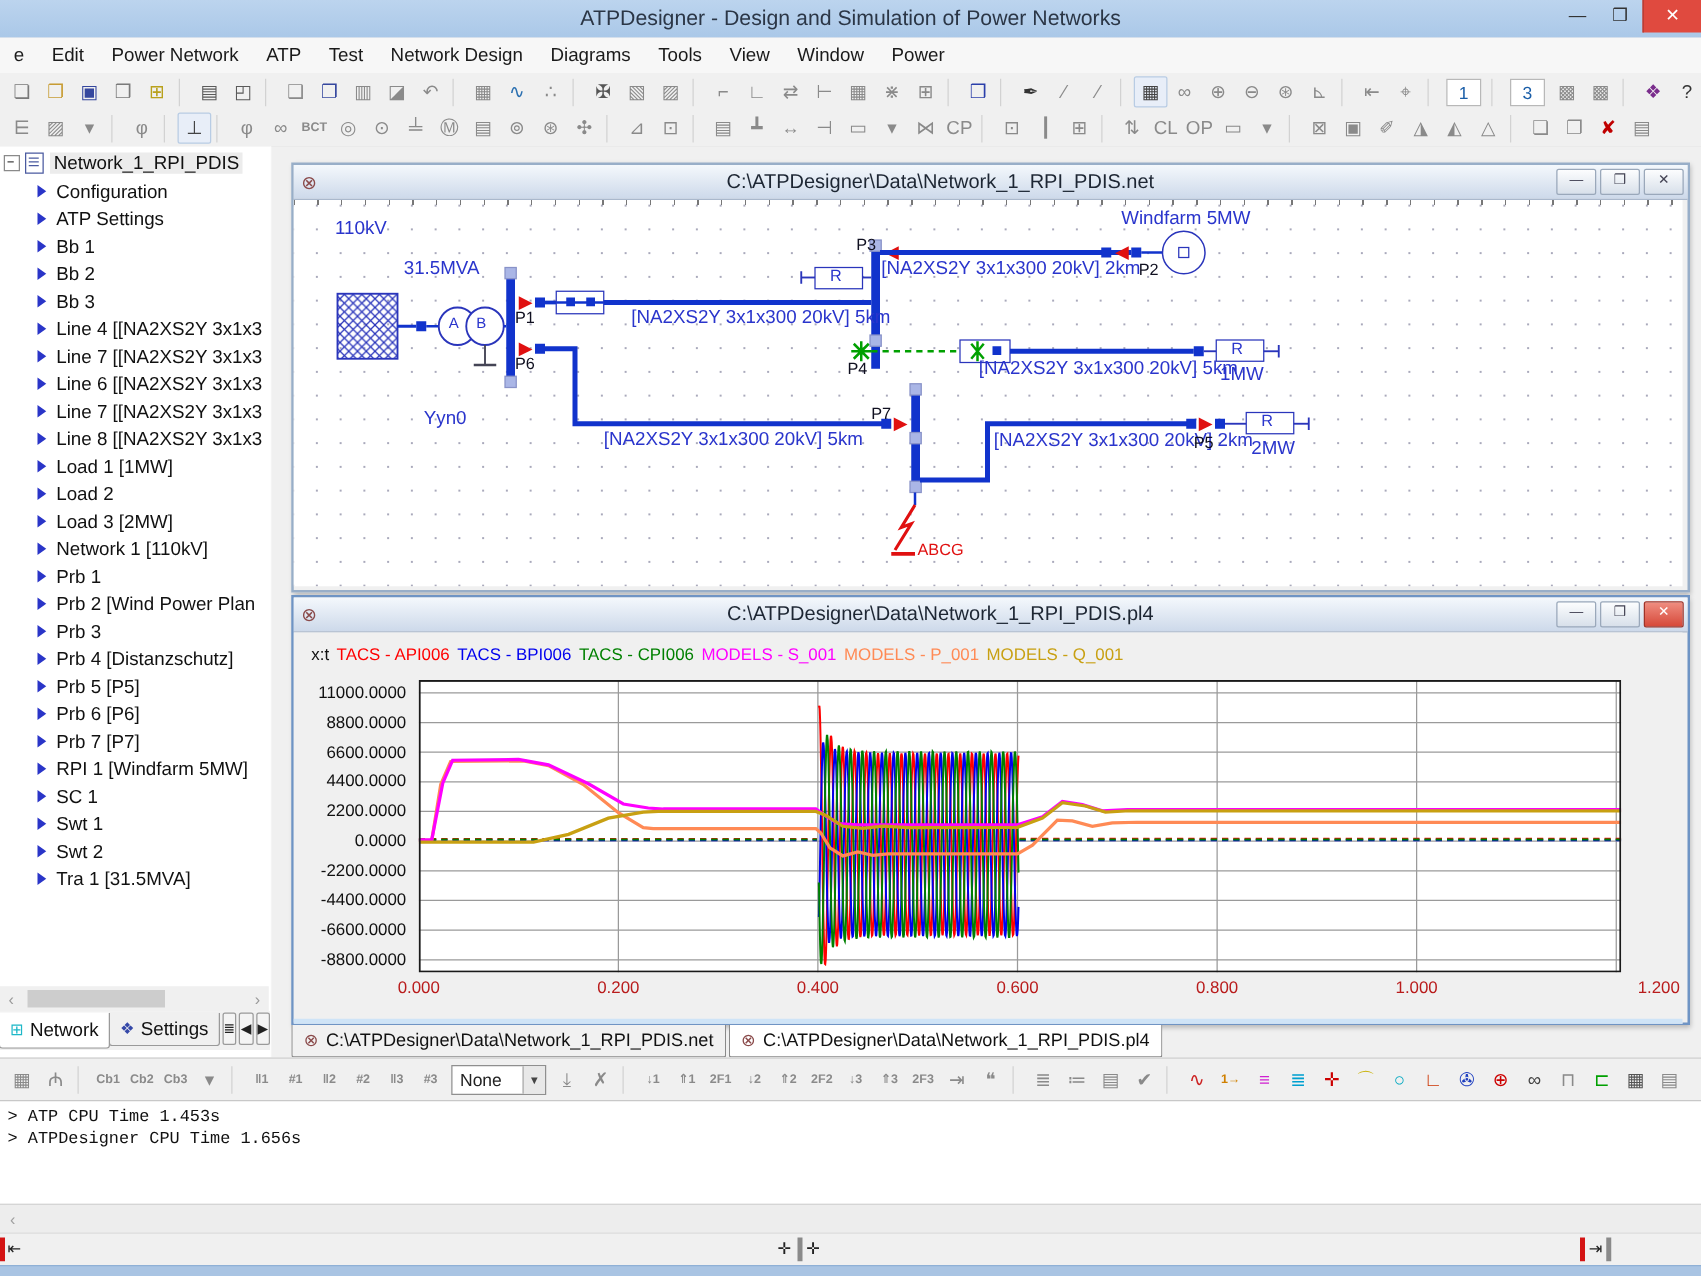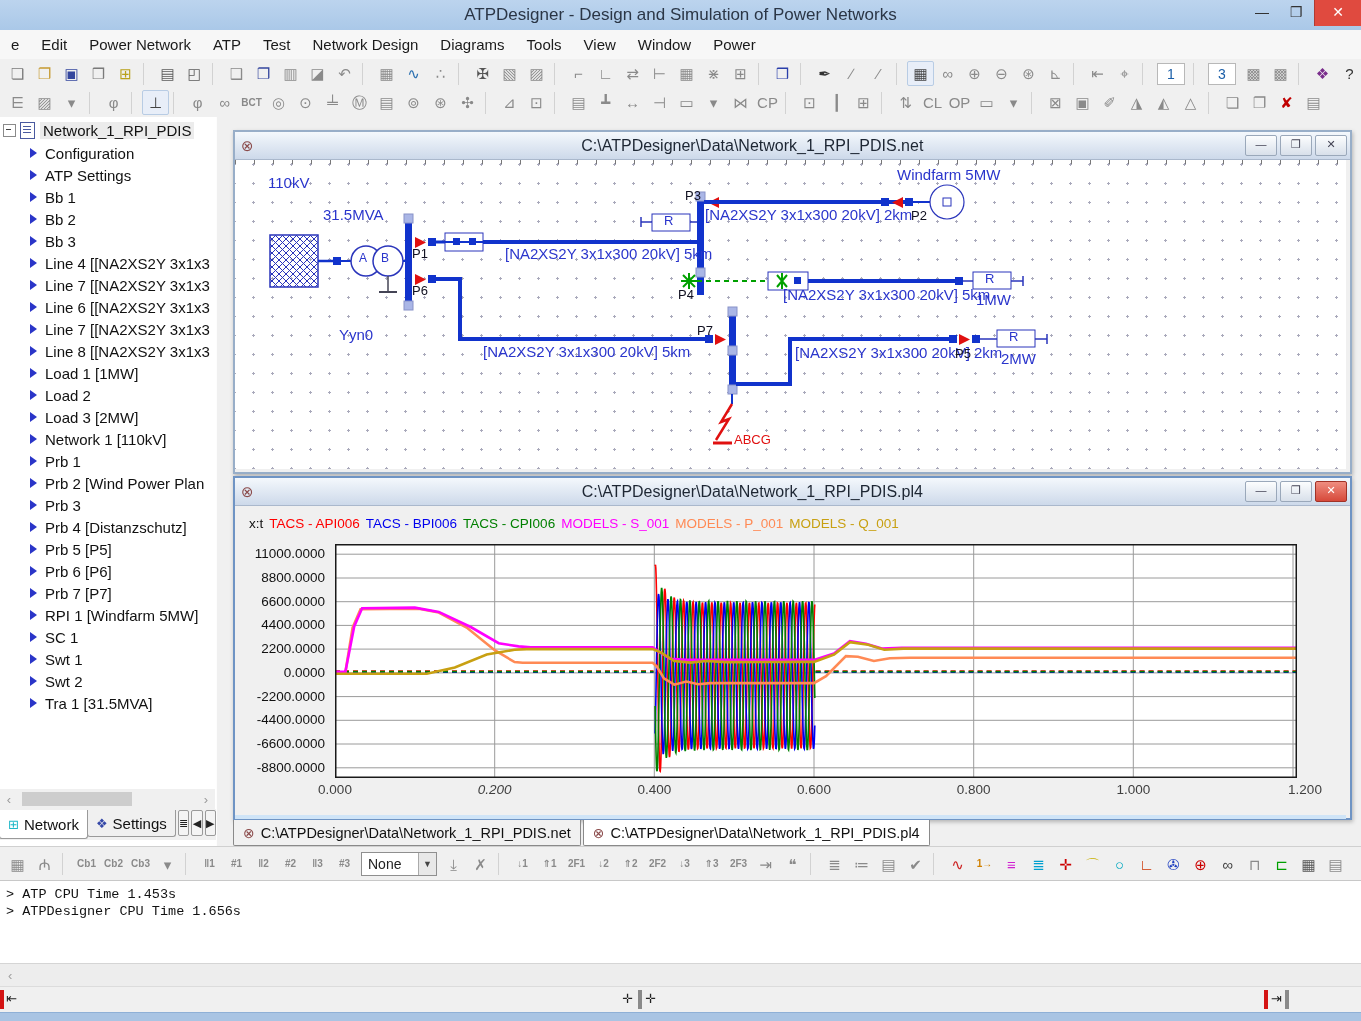--- a/index.html
+++ b/index.html
@@ -76,21 +76,21 @@
   
   #pl4content{position:relative;width:1111px;height:309px;background:#f0f0f0;border-bottom:4px solid #cfe4f7;}
   #legend{position:absolute;left:14px;top:10px;font-size:13.5px;color:#111;white-space:nowrap;}
   .lg{margin-right:6px;}
   #plotbox{position:absolute;left:100px;top:38px;width:962px;height:234px;background:#fff;}
   #plot-svg{position:absolute;left:0;top:0;width:100%;height:100%;}
   .grid{stroke:#9a9a9a;stroke-width:1;}
   #ylabels{position:absolute;left:0;top:38px;width:94px;height:234px;}
   .ylab{position:absolute;right:4px;font-size:13.5px;color:#111;}
   #xlabels{position:absolute;left:100px;top:276px;width:962px;height:18px;}
-  .xlab{position:absolute;font-size:13.5px;color:#404040;transform:translateX(-50%);}
+  .xlab{position:absolute;font-size:13.5px;color:#b91c1c;transform:translateX(-50%);}
   
   #doctabs{left:232px;top:703px;height:26px;display:flex;}
   .dtab{display:flex;align-items:center;border:1px solid #8a8a8a;background:#f1f1f1;padding:0 9px;
     font-size:14.5px;color:#111;margin-right:2px;border-radius:0 0 2px 2px;border-top:none;}
   .dtab.active{background:#fff;}
   .dtab .ticon{margin-right:6px;color:#8a4a4a;font-size:14px;}
   
   #console{left:0;top:880px;width:1361px;height:83px;background:#fff;border-top:1px solid #c8c8c8;
     font-family:"Liberation Mono","DejaVu Sans Mono",monospace;font-size:13.5px;color:#111;padding:6px 0 0 6px;box-sizing:border-box;}
   #console div{line-height:16.5px;}
@@ -734,26 +734,26 @@
             <polyline fill="none" stroke="#008000" stroke-width="1.6" points="320.1,162.0 320.5,181.1 320.8,197.7 321.1,211.1 321.4,220.7 321.7,226.1 322.1,227.1 322.4,223.9 322.7,216.5 323.0,205.5 323.3,191.2 323.6,174.5 324.0,156.0 324.3,136.7 324.6,117.3 324.9,98.9 325.2,82.1 325.6,67.7 325.9,56.4 326.2,48.6 326.5,44.6 326.8,44.6 327.2,48.5 327.5,56.1 327.8,67.1 328.1,80.8 328.4,96.7 328.8,114.1 329.1,132.1 329.4,150.0 329.7,166.9 330.0,182.0 330.4,194.8 330.7,204.6 331.0,211.0 331.3,213.8 331.6,212.9 331.9,208.3 332.3,200.2 332.6,189.1 332.9,175.5 333.2,159.9 333.5,143.1 333.9,126.0 334.2,109.1 334.5,93.3 334.8,79.4 335.1,67.9 335.5,59.3 335.8,54.0 336.1,52.3 336.4,54.1 336.7,59.5 337.1,68.1 337.4,79.6 337.7,93.3 338.0,108.8 338.3,125.2 338.7,141.9 339.0,158.0 339.3,172.9 339.6,185.9 339.9,196.4 340.3,203.9 340.6,208.1 340.9,208.8 341.2,206.0 341.5,199.9 341.8,190.6 342.2,178.7 342.5,164.7 342.8,149.2 343.1,133.0 343.4,116.7 343.8,101.1 344.1,86.9 344.4,74.8 344.7,65.3 345.0,58.8 345.4,55.6 345.7,55.9 346.0,59.6 346.3,66.6 346.6,76.5 347.0,88.9 347.3,103.2 347.6,118.8 347.9,134.9 348.2,150.9 348.6,166.0 348.9,179.5 349.2,190.8 349.5,199.4 349.8,204.9 350.2,207.1 350.5,205.8 350.8,201.2 351.1,193.4 351.4,182.8 351.7,169.9 352.1,155.2 352.4,139.5 352.7,123.5 353.0,107.8 353.3,93.2 353.7,80.4 354.0,69.9 354.3,62.2 354.6,57.7 354.9,56.5 355.3,58.7 355.6,64.3 355.9,72.9 356.2,84.1 356.5,97.6 356.9,112.5 357.2,128.3 357.5,144.2 357.8,159.6 358.1,173.7 358.5,185.8 358.8,195.5 359.1,202.3 359.4,205.9 359.7,206.0 360.1,202.8 360.4,196.4 360.7,187.0 361.0,175.1 361.3,161.2 361.6,146.0 362.0,130.1 362.3,114.3 362.6,99.3 362.9,85.7 363.2,74.3 363.6,65.4 363.9,59.6 364.2,57.0 364.5,57.8 364.8,62.0 365.2,69.3 365.5,79.5 365.8,92.0 366.1,106.3 366.4,121.8 366.8,137.7 367.1,153.3 367.4,167.9 367.7,180.9 368.0,191.6 368.4,199.6 368.7,204.5 369.0,206.1 369.3,204.3 369.6,199.2 370.0,191.0 370.3,180.1 370.6,167.0 370.9,152.3 371.2,136.7 371.5,120.8 371.9,105.4 372.2,91.2 372.5,78.8 372.8,68.9 373.1,61.8 373.5,57.8 373.8,57.2 374.1,60.0 374.4,66.1 374.7,75.1 375.1,86.7 375.4,100.3 375.7,115.3 376.0,131.1 376.3,146.9 376.7,162.0 377.0,175.7 377.3,187.4 377.6,196.6 377.9,202.8 378.3,205.8 378.6,205.4 378.9,201.6 379.2,194.7 379.5,184.8 379.9,172.6 380.2,158.5 380.5,143.2 380.8,127.3 381.1,111.6 381.4,96.9 381.8,83.7 382.1,72.7 382.4,64.4 382.7,59.1 383.0,57.1 383.4,58.5 383.7,63.3 384.0,71.1 384.3,81.7 384.6,94.5 385.0,109.0 385.3,124.6 385.6,140.5 385.9,155.9 386.2,170.3 386.6,182.9 386.9,193.1 387.2,200.6 387.5,204.9 387.8,205.9 388.2,203.5 388.5,197.9 388.8,189.2 389.1,177.9 389.4,164.5 389.7,149.6 390.1,133.9 390.4,118.0 390.7,102.8 391.0,88.9 391.3,77.0 391.7,67.5 392.0,60.9 392.3,57.6 392.6,57.6 392.9,60.9 393.3,67.5 393.6,77.0 393.9,89.0 394.2,102.9 394.5,118.1 394.9,133.9 395.2,149.6 395.5,164.5 395.8,177.9 396.1,189.2 396.5,197.9 396.8,203.5 397.1,205.9 397.4,204.9 397.7,200.6 398.1,193.1 398.4,182.8 398.7,170.2 399.0,155.8 399.3,140.4 399.6,124.5 400.0,109.0 400.3,94.5 400.6,81.6 400.9,71.1 401.2,63.3 401.6,58.5 401.9,57.2 402.2,59.2 402.5,64.4 402.8,72.8 403.2,83.8 403.5,97.0 403.8,111.7 404.1,127.4 404.4,143.2 404.8,158.6 405.1,172.6 405.4,184.9 405.7,194.7 406.0,201.6 406.4,205.3 406.7,205.7 407.0,202.7 407.3,196.5 407.6,187.3 408.0,175.6 408.3,161.9 408.6,146.8 408.9,131.1 409.2,115.3 409.5,100.3 409.9,86.7 410.2,75.1 410.5,66.1 410.8,60.1 411.1,57.3 411.5,57.9 411.8,61.9 412.1,69.0 412.4,79.0 412.7,91.3 413.1,105.5 413.4,120.9 413.7,136.7 414.0,152.4 414.3,167.0 414.7,180.1 415.0,190.9 415.3,199.1 415.6,204.2 415.9,206.0 416.3,204.4 416.6,199.5 416.9,191.5 417.2,180.7 417.5,167.8 417.9,153.2 418.2,137.6 418.5,121.7 418.8,106.3 419.1,92.1 419.4,79.6 419.8,69.5 420.1,62.2 420.4,58.1 420.7,57.3 421.0,59.9 421.4,65.7 421.7,74.6 422.0,86.0 422.3,99.5 422.6,114.5 423.0,130.2 423.3,146.0 423.6,161.1 423.9,174.9 424.2,186.8 424.6,196.1 424.9,202.5 425.2,205.6 425.5,205.4 425.8,201.9 426.2,195.1 426.5,185.4 426.8,173.3 427.1,159.3 427.4,144.1 427.8,128.2 428.1,112.6 428.4,97.7 428.7,84.5 429.0,73.3 429.3,64.8 429.7,59.4 430.0,57.2 430.3,58.4 430.6,62.9 430.9,70.6 431.3,81.0 431.6,93.7 431.9,108.2 432.2,123.7 432.5,139.5 432.9,155.0 433.2,169.5 433.5,182.2 433.8,192.6 434.1,200.2 434.5,204.7 434.8,205.9 435.1,203.7 435.4,198.3 435.7,189.7 436.1,178.6 436.4,165.3 436.7,150.5 437.0,134.8 437.3,119.0 437.7,103.7 438.0,89.7 438.3,77.6 438.6,68.0 438.9,61.2 439.2,57.7 439.6,57.5 439.9,60.7 440.2,67.1 440.5,76.4 440.8,88.2 441.2,102.0 441.5,117.2 441.8,133.0 442.1,148.7 442.4,163.7 442.8,177.2 443.1,188.6 443.4,197.4 443.7,203.3 444.0,205.8 444.4,205.0 444.7,200.9 445.0,193.6 445.3,183.5 445.6,171.0 446.0,156.7 446.3,141.3 446.6,125.4 446.9,109.9 447.2,95.3 447.5,82.3 447.9,71.6 448.2,63.6 448.5,58.7 448.8,57.2 449.1,59.0 449.5,64.1 449.8,72.2 450.1,83.1 450.4,96.2 450.7,110.8 451.1,126.5 451.4,142.3 451.7,157.7 452.0,171.9 452.3,184.2 452.7,194.1 453.0,201.3 453.3,205.2 453.6,205.8 453.9,203.0 454.3,197.0 454.6,188.0 454.9,176.4 455.2,162.8 455.5,147.8 455.9,132.0 456.2,116.2 456.5,101.1 456.8,87.4 457.1,75.7 457.4,66.6 457.8,60.4 458.1,57.4 458.4,57.8 458.7,61.6 459.0,68.5 459.4,78.3 459.7,90.5 460.0,104.6 460.3,120.0 460.6,135.8 461.0,151.5 461.3,166.2 461.6,179.4 461.9,190.4 462.2,198.7 462.6,204.0 462.9,206.0 463.2,204.5 463.5,199.8 463.8,192.0 464.2,181.4 464.5,168.6 464.8,154.1 465.1,138.5 465.4,122.7 465.8,107.2 466.1,92.8 466.4,80.3 466.7,70.0 467.0,62.5 467.3,58.2 467.7,57.2 468.0,59.6 468.3,65.3 468.6,74.0 468.9,85.2 469.3,98.6 469.6,113.5 469.9,129.3 470.2,145.1 470.5,160.3 470.9,174.2 471.2,186.1 471.5,195.6 471.8,202.2 472.1,205.5 472.5,205.5 472.8,202.2 473.1,195.6 473.4,186.1 473.7,174.1 474.1,160.2 474.4,145.0 474.7,129.2 475.0,113.5 475.3,98.6 475.7,85.2 476.0,73.9 476.3,65.2 476.6,59.6 476.9,57.2 477.2,58.2 477.6,62.6 477.9,70.0 478.2,80.3 478.5,92.9 478.8,107.3 479.2,122.7 479.5,138.6 479.8,154.1"></polyline>
             <polyline fill="none" stroke="#008000" stroke-width="1.6" stroke-dasharray="5 4" points="480.6,127.6 962.0,127.6"></polyline>
             <polyline fill="none" stroke="#ff8a55" stroke-width="2.6" points="0.0,128.2 10.4,128.2 17.6,83.6 25.5,65.2 83.8,64.7 103.8,68.5 131.7,83.6 159.7,106.2 179.6,118.1 187.6,118.8 317.7,118.8 321.7,122.4 328.9,134.3 339.3,140.7 351.3,137.5 363.2,140.2 375.2,139.1 479.0,139.1 491.0,132.1 510.9,112.1 522.9,112.7 538.9,117.0 554.8,114.3 574.8,113.8 962.0,113.8"></polyline>
             <polyline fill="none" stroke="#ff00ff" stroke-width="2.6" points="0.0,127.8 10.4,127.8 19.2,82.5 27.1,64.2 79.8,63.6 103.8,67.9 135.7,83.0 163.7,99.2 183.6,102.4 195.6,103.2 317.7,103.2 323.3,107.3 335.3,114.8 351.3,115.9 479.0,115.9 499.0,109.5 514.9,97.1 530.9,99.7 546.9,104.6 566.8,103.7 962.0,103.7"></polyline>
             <polyline fill="none" stroke="#c8a012" stroke-width="2.6" points="0.0,129.7 91.8,129.7 119.8,123.5 151.7,110.5 179.6,105.7 191.6,105.1 317.7,105.1 325.7,108.4 339.3,117.0 355.3,118.6 371.2,117.0 391.2,118.1 479.0,117.9 499.0,110.5 514.9,98.1 533.3,100.8 549.3,105.7 568.4,104.6 962.0,104.6"></polyline>
             <rect x="0.75" y="0.75" width="960.5" height="232.5" fill="none" stroke="#1a1a1a" stroke-width="1.5"></rect>
           </svg>
       </div>
       <div id="xlabels">
           <div class="xlab" style="left: 0px;">0.000</div>
-          <div class="xlab" style="left: 159.7px; font-style: italic;">0.200</div>
+          <div class="xlab" style="left: 159.7px;">0.200</div>
           <div class="xlab" style="left: 319.3px;">0.400</div>
           <div class="xlab" style="left: 479px;">0.600</div>
           <div class="xlab" style="left: 638.7px;">0.800</div>
           <div class="xlab" style="left: 798.3px;">1.000</div>
-          <div class="xlab" style="left: 970px;">1.200</div>
+          <div class="xlab" style="left: 992px;">1.200</div>
         </div>
     </div>
   </div>
 
   <div id="doctabs" class="abs" style="left:16px;top:703px;">
 
   <div class="dtab">
       <span class="ticon">⊗</span>
       <span class="txt">C:\ATPDesigner\Data\Network_1_RPI_PDIS.net</span>
     </div>

